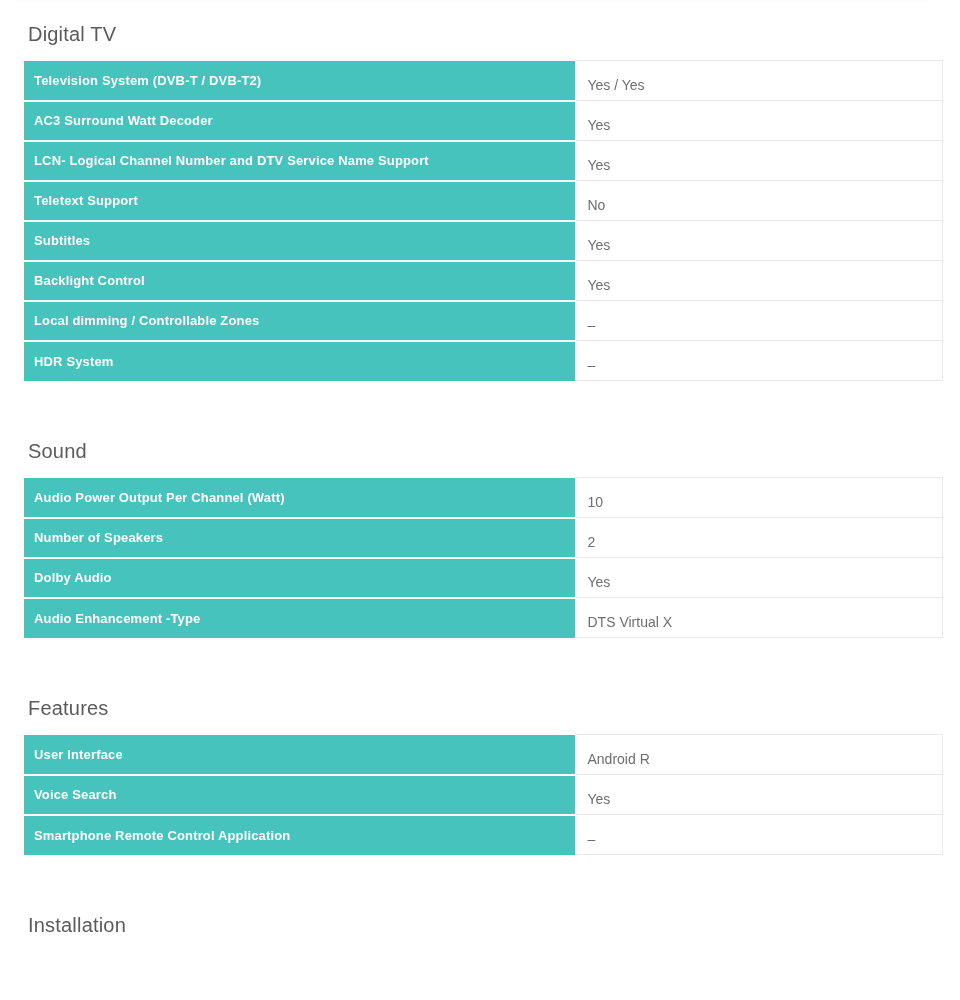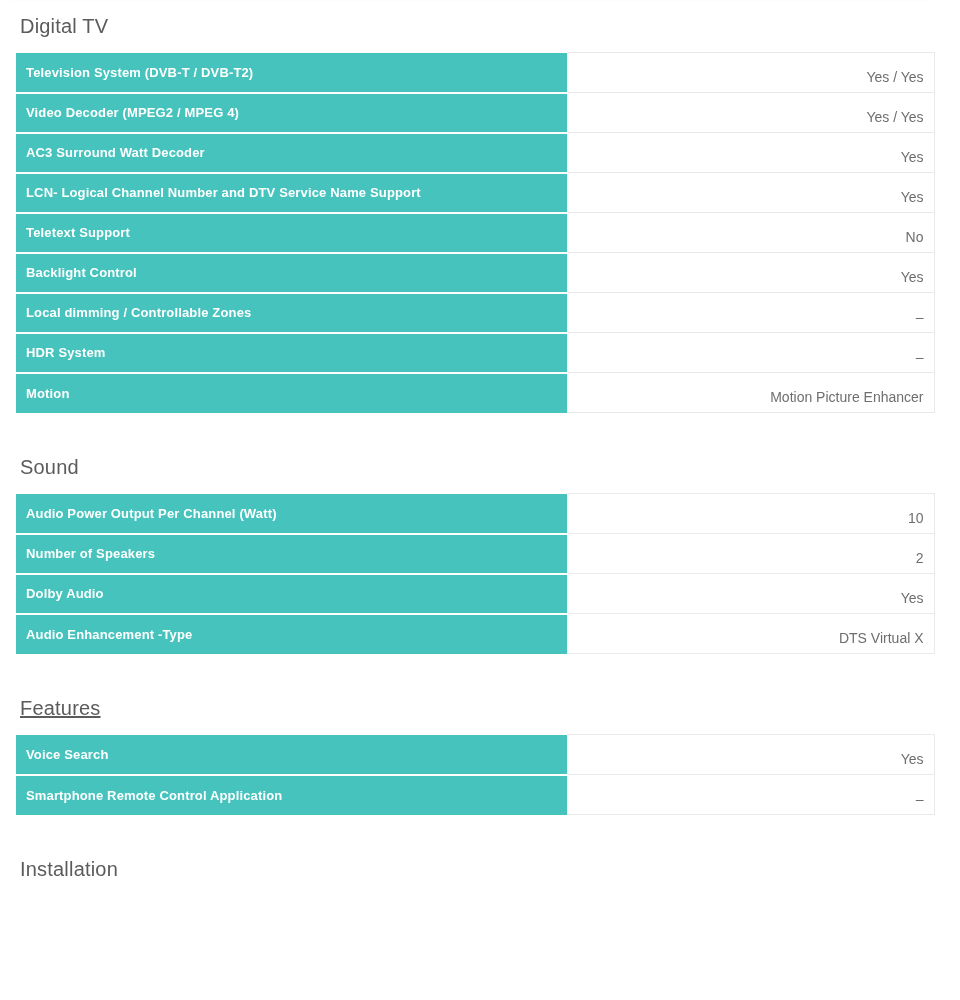--- a/index.html
+++ b/index.html
@@ -40,28 +40,28 @@
   }
 
   .section-heading {
     font-family: "Liberation Sans", sans-serif;
     font-size: 20px;
     font-weight: 400;
     color: #5b5b5b;
     letter-spacing: 0.2px;
     line-height: 1;
     padding: 0;
-    margin: 8px;
+    margin: 16px;
   }
 
   .spec-table {
     width: 918px;
     border-collapse: collapse;
     table-layout: fixed;
-    margin: 4px;
+    margin: 12px;
   }
 
   .spec-table tr {
     height: 40px;
   }
 
   .spec-table td {
     padding: 0;
     vertical-align: middle;
     box-sizing: border-box;
@@ -85,83 +85,78 @@
   td.val-cell {
     width: 367px;
     background: #ffffff;
     color: #6e6e6e;
     font-size: 14px;
     font-weight: 400;
     padding: 9px 10px 0 12px;
     border-bottom: 1px solid #e9e9e9;
     border-right: 1px solid #e9e9e9;
     border-left: 1px solid #f4f4f4;
-    text-align: right;
   }
 
   .spec-table tr:first-child td.val-cell {
     border-top: 1px solid #e9e9e9;
   }
 
   
   .sec-digital-tv   { padding-top: 8px; }
   .sec-digital-tv   .section-heading { margin-bottom: 16px; }
   .sec-sound        { padding-top: 32px; }
   .sec-sound        .section-heading { margin-bottom: 16px; }
   .sec-features     { padding-top: 32px; }
-  .sec-features     .section-heading { margin-bottom: 16px; text-decoration: underline; }
+  .sec-features     .section-heading { margin-bottom: 16px; }
   .sec-installation { padding-top: 32px; }
   .sec-installation .section-heading { margin-bottom: 16px; }
 </style>
 </head>
 <body>
 
 <div class="page">
 
   <div class="top-sliver"></div>
 
   <div class="section sec-digital-tv">
     <div class="section-heading">Digital TV</div>
     <table class="spec-table">
       <tbody>
         <tr>
           <td class="key-cell">Television System (DVB-T / DVB-T2)</td>
           <td class="val-cell">Yes / Yes</td>
         </tr>
         <tr>
-          <td class="key-cell">Video Decoder (MPEG2 / MPEG 4)</td>
-          <td class="val-cell">Yes / Yes</td>
-        </tr>
-        <tr>
           <td class="key-cell">AC3 Surround Watt Decoder</td>
           <td class="val-cell">Yes</td>
         </tr>
         <tr>
           <td class="key-cell">LCN- Logical Channel Number and DTV Service Name Support</td>
           <td class="val-cell">Yes</td>
         </tr>
         <tr>
           <td class="key-cell">Teletext Support</td>
           <td class="val-cell">No</td>
         </tr>
         <tr>
+          <td class="key-cell">Subtitles</td>
+          <td class="val-cell">Yes</td>
+        </tr>
+        <tr>
           <td class="key-cell">Backlight Control</td>
           <td class="val-cell">Yes</td>
         </tr>
         <tr>
           <td class="key-cell">Local dimming / Controllable Zones</td>
           <td class="val-cell">–</td>
         </tr>
         <tr>
           <td class="key-cell">HDR System</td>
           <td class="val-cell">–</td>
-        </tr>
-        <tr>
-          <td class="key-cell">Motion</td>
-          <td class="val-cell">Motion Picture Enhancer</td>
         </tr>
       </tbody>
     </table>
   </div>
 
   <div class="section sec-sound">
     <div class="section-heading">Sound</div>
     <table class="spec-table">
       <tbody>
         <tr>
@@ -182,20 +177,24 @@
         </tr>
       </tbody>
     </table>
   </div>
 
   <div class="section sec-features">
     <div class="section-heading">Features</div>
     <table class="spec-table">
       <tbody>
         <tr>
+          <td class="key-cell">User Interface</td>
+          <td class="val-cell">Android R</td>
+        </tr>
+        <tr>
           <td class="key-cell">Voice Search</td>
           <td class="val-cell">Yes</td>
         </tr>
         <tr>
           <td class="key-cell">Smartphone Remote Control Application</td>
           <td class="val-cell">–</td>
         </tr>
       </tbody>
     </table>
   </div>

